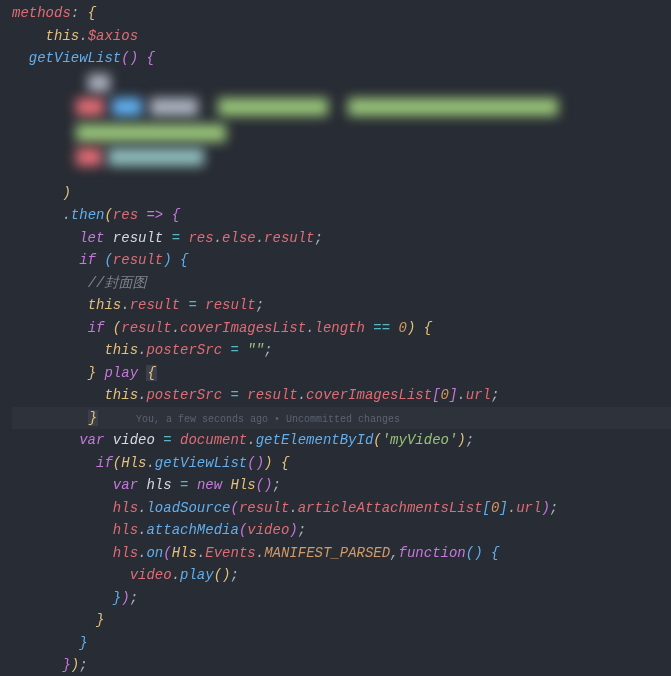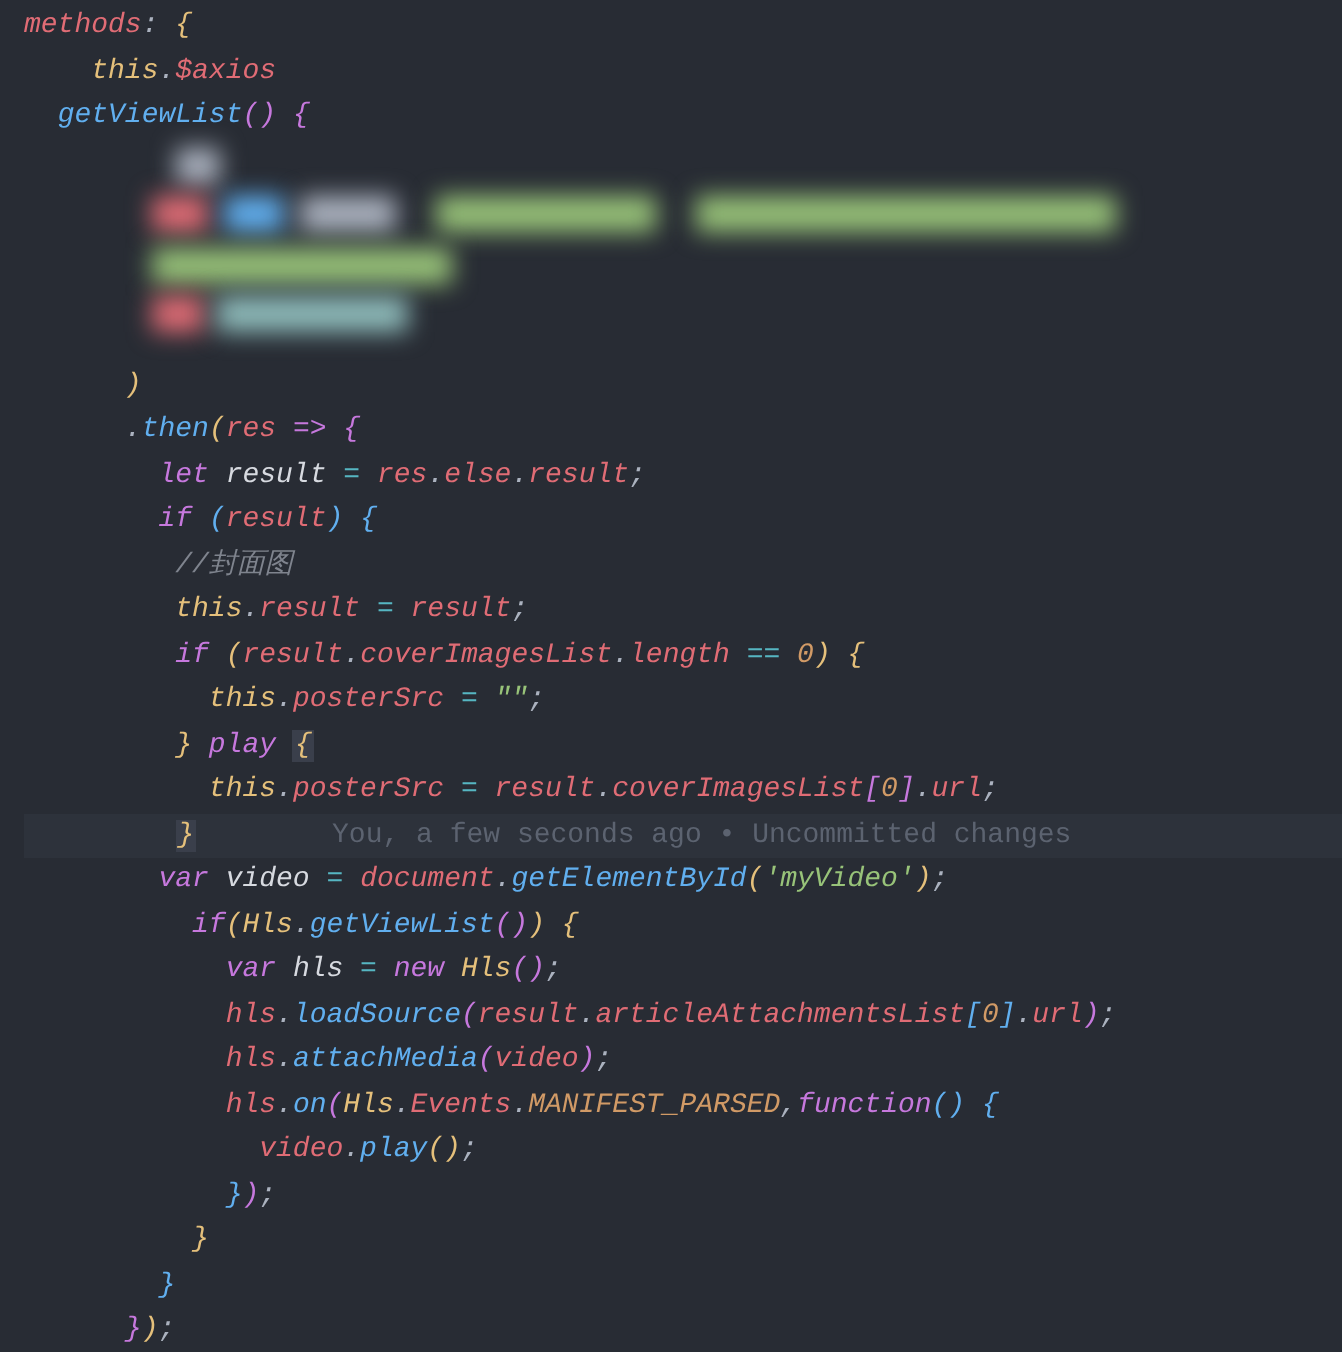--- a/index.html
+++ b/index.html
@@ -49,22 +49,22 @@
     height: 22.5px;
     z-index: 0;
   }
   .line-content {
     position: relative;
     z-index: 1;
   }
   .blame {
     color: #5c6370;
     font-style: normal;
-    margin-left: 68px;
-    font-size: 14px;
+    margin-left: 38px;
+    font-size: 10px;
   }
   .blur-block {
     position: relative;
     height: 112px;
     margin-left: 56px;
   }
   .blur-pix {
     position: absolute;
     filter: blur(6px);
   }

